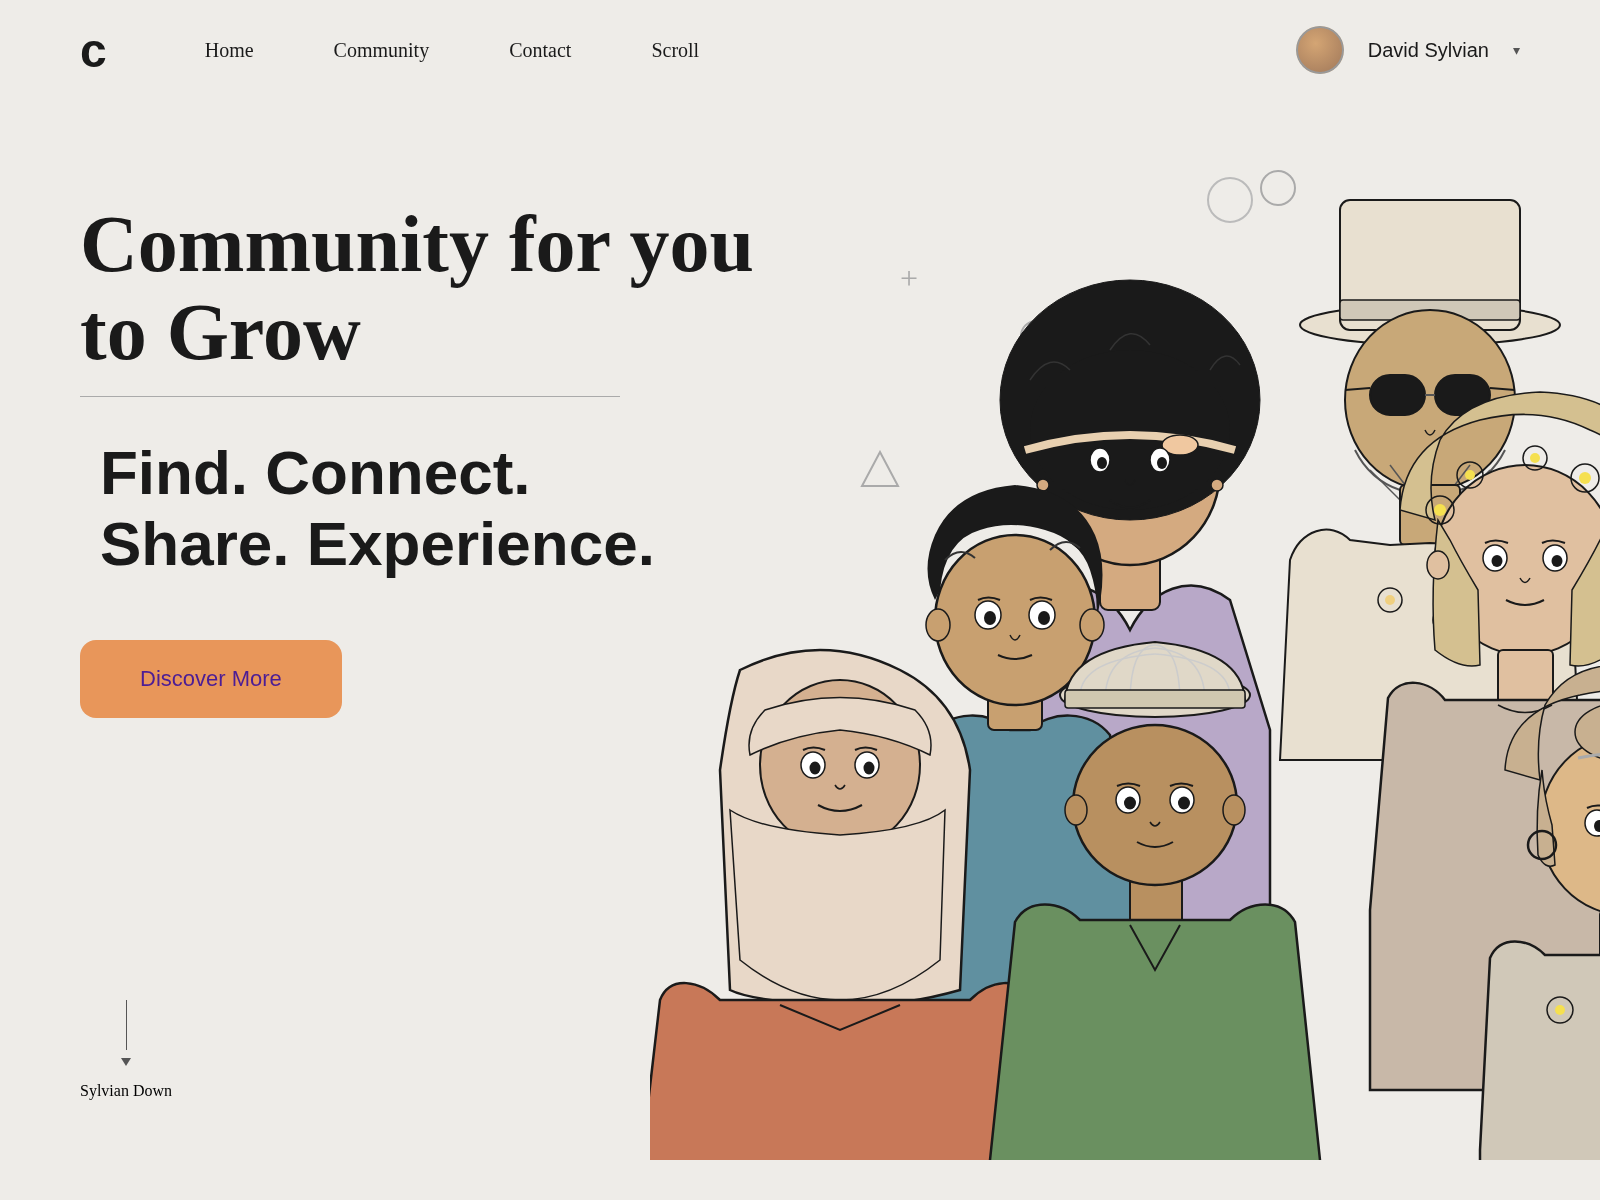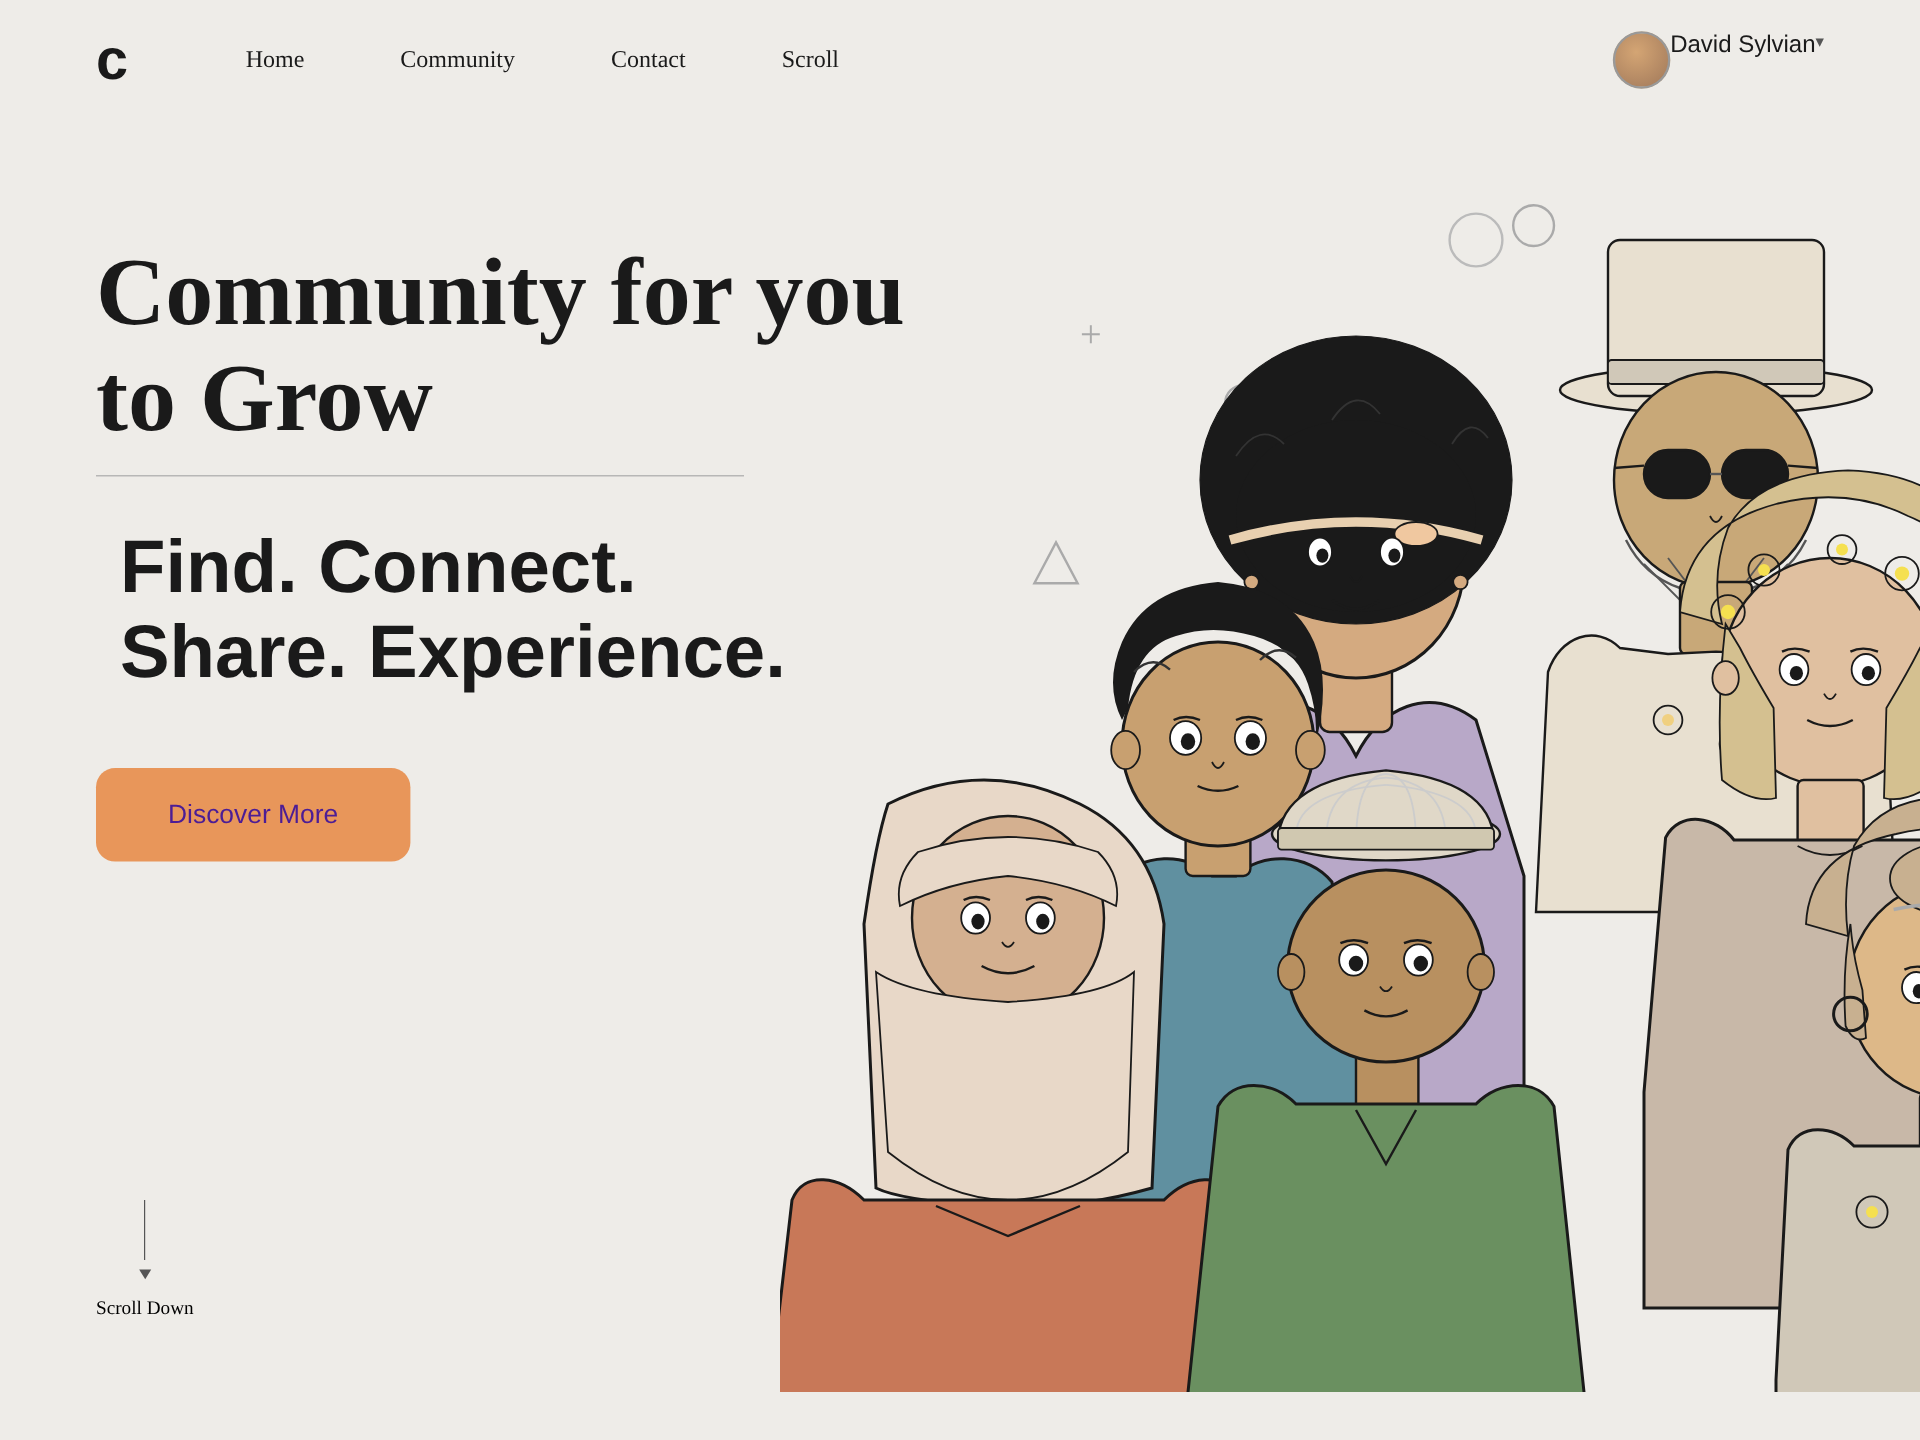--- a/index.html
+++ b/index.html
@@ -42,22 +42,22 @@
     .nav-links a {
       text-decoration: none;
       color: #1a1a1a;
       font-size: 20px;
       font-family: Liberation Serif, serif;
       font-weight: 400;
     }
 
     .nav-user {
       display: flex;
-      align-items: flex-start;
-      gap: 0;
+      align-items: center;
+      gap: 24px;
       cursor: pointer;
       font-family: Arial, sans-serif;
       font-size: 20px;
       color: #1a1a1a;
     }
 
     .nav-user .avatar {
       width: 48px;
       height: 48px;
       border-radius: 50%;
@@ -227,21 +227,21 @@
     <div class="divider-line"></div>
     <div class="hero-sub">
       Find. Connect.<br>Share. Experience.
     </div>
     <button class="discover-btn">Discover More</button>
     <div class="scroll-down">
       <div class="scroll-arrow">
         <div class="arrow-line"></div>
         <div class="arrow-head"></div>
       </div>
-      <span>Scroll Down</span>
+      <span>Sylvian Down</span>
     </div>
   </div>
 
   <div class="hero-right">
 
     <div class="deco-plus" style="top: 120px; left: 120px;">+</div>
     <div class="deco-circle" style="top: 180px; left: 240px; width: 32px; height: 32px;"></div>
     <div class="deco-circle" style="top: 30px; left: 480px; width: 36px; height: 36px;"></div>
 
     <div style="position:absolute; top:310px; left:80px; width:40px; height:40px;">

